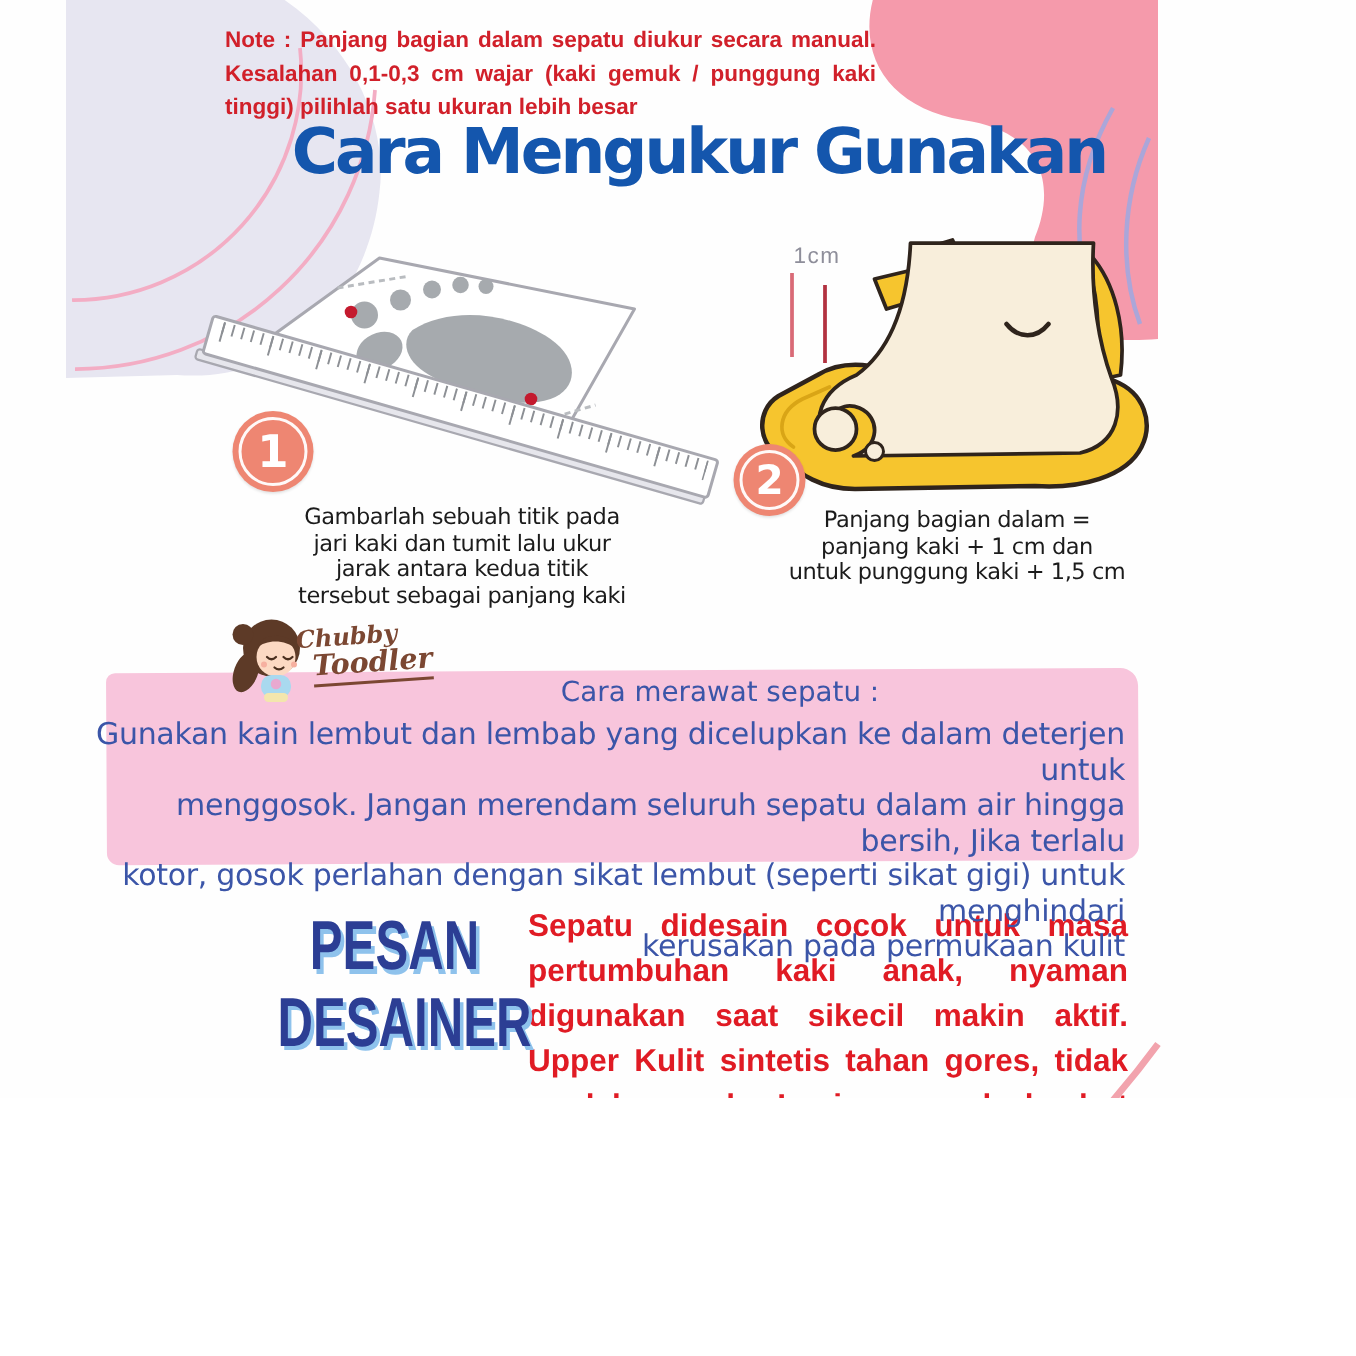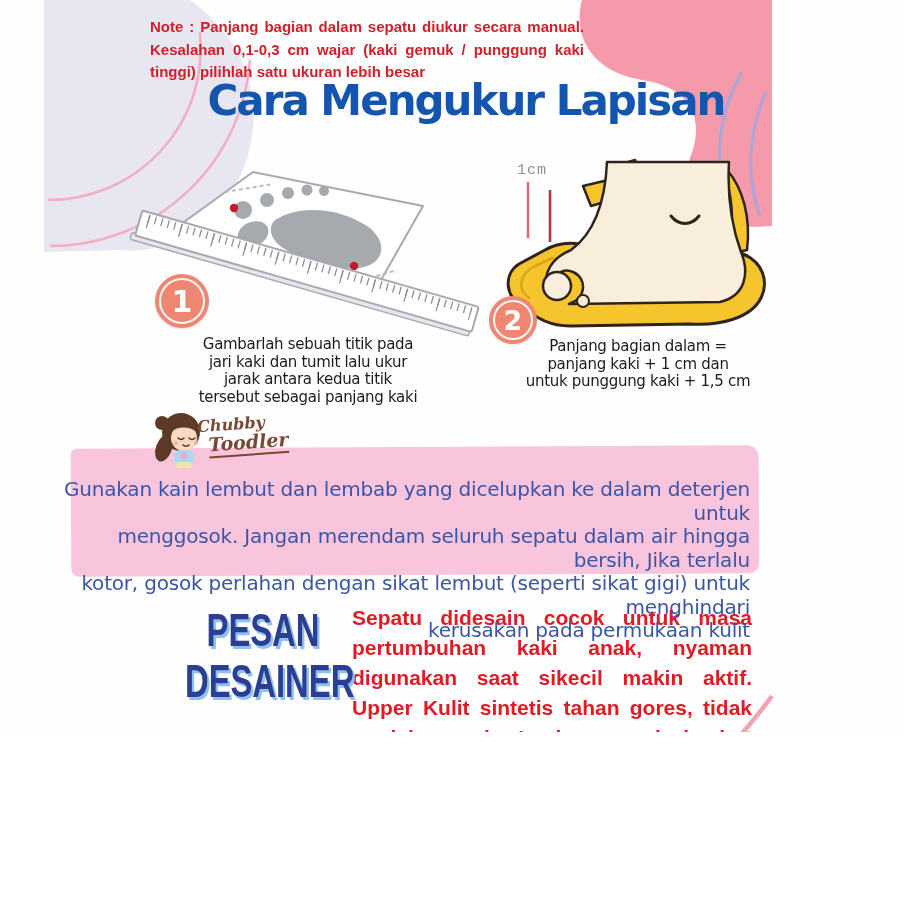--- a/index.html
+++ b/index.html
@@ -20,21 +20,21 @@
   #title{
     left:100px;top:76px;width:732px;text-align:center;
     font-family:"DejaVu Sans",sans-serif;font-weight:bold;
     font-size:42px;letter-spacing:-2px;color:var(--title_blue);
   }
 
   
   #step1-illustration{left:125px;top:158px;width:365px;height:185px;}
   #step2-illustration{left:495px;top:158px;width:280px;height:185px;}
   #cm-label{
-    left:517px;top:162px;font-family:Liberation Mono, monospace;
+    left:529px;top:162px;font-family:Liberation Sans, sans-serif;
     font-size:15px;color:var(--annotation_grey);letter-spacing:1px;
   }
 
   .badge{
     position:absolute;z-index:2;border-radius:50%;
     background:var(--badge_salmon);display:flex;align-items:center;justify-content:center;
     color:#fff;font-family:"DejaVu Sans",sans-serif;font-weight:bold;
     box-shadow:0 1px 2px rgba(0,0,0,.12);
   }
   .badge::before{
@@ -118,21 +118,21 @@
       <ellipse cx="205" cy="781" rx="12" ry="21" transform="rotate(24 205 781)"></ellipse>
     </g>
 
     <path d="M772,742 L688,757 L610,783 L527,879 L547,904 L772,904 Z" fill="#aaa5d6" stroke="#aaa5d6" stroke-width="5" stroke-linejoin="round"></path>
     <path d="M588,888 C660,812 716,772 772,696" fill="none" stroke="#f2a3ad" stroke-width="4.5"></path>
     <path d="M640,904 C700,856 744,826 772,788" fill="none" stroke="#f2a3ad" stroke-width="4.5"></path>
   </svg>
 
   <div class="abs" id="note">Note : Panjang bagian dalam sepatu diukur secara manual. Kesalahan 0,1-0,3 cm wajar (kaki gemuk / punggung kaki tinggi) pilihlah satu ukuran lebih besar</div>
 
-  <div class="abs" id="title">Cara Mengukur Lapisan</div>
+  <div class="abs" id="title">Cara Mengukur Gunakan</div>
 
   <svg class="abs" id="step1-illustration" viewBox="0 0 365 185" xmlns="http://www.w3.org/2000/svg">
 
     <path d="M128,14 L298,48 L256,122 L48,72 Z" fill="#ffffff" stroke="#a8a8b0" stroke-width="2" stroke-linejoin="round"></path>
 
     <g fill="#a6aaae">
       <path d="M150,62 C175,46 215,50 242,68 C262,82 260,102 242,108 C218,116 180,104 158,90 C146,82 142,70 150,62 Z"></path>
       <ellipse cx="128" cy="76" rx="16" ry="12" transform="rotate(-25 128 76)"></ellipse>
       <circle cx="118" cy="52" r="9"></circle>
       <circle cx="142" cy="42" r="7"></circle>
@@ -186,20 +186,21 @@
 
   <div class="step-caption" id="caption1">Gambarlah sebuah titik pada
 jari kaki dan tumit lalu ukur
 jarak antara kedua titik
 tersebut sebagai panjang kaki</div>
   <div class="step-caption" id="caption2">Panjang bagian dalam =
 panjang kaki + 1 cm  dan
 untuk punggung kaki + 1,5 cm</div>
 
   <div class="abs" id="care-box"></div>
+  <div class="abs" id="care-heading">Cara merawat sepatu :</div>
   <div class="abs" id="care-body">Gunakan kain lembut dan lembab yang dicelupkan ke dalam deterjen untuk
 menggosok. Jangan merendam seluruh sepatu dalam air hingga bersih, Jika terlalu
 kotor, gosok perlahan dengan sikat lembut (seperti sikat gigi) untuk menghindari
 kerusakan pada permukaan kulit</div>
 
   <div class="abs" id="brand">
     <svg id="brand-avatar" width="62" height="62" viewBox="0 0 62 62" xmlns="http://www.w3.org/2000/svg">
       <circle cx="31" cy="24" r="19" fill="#5d3a27"></circle>
       <circle cx="12" cy="15" r="7" fill="#5d3a27"></circle>
       <ellipse cx="14" cy="40" rx="8" ry="14" transform="rotate(20 14 40)" fill="#5d3a27"></ellipse>

